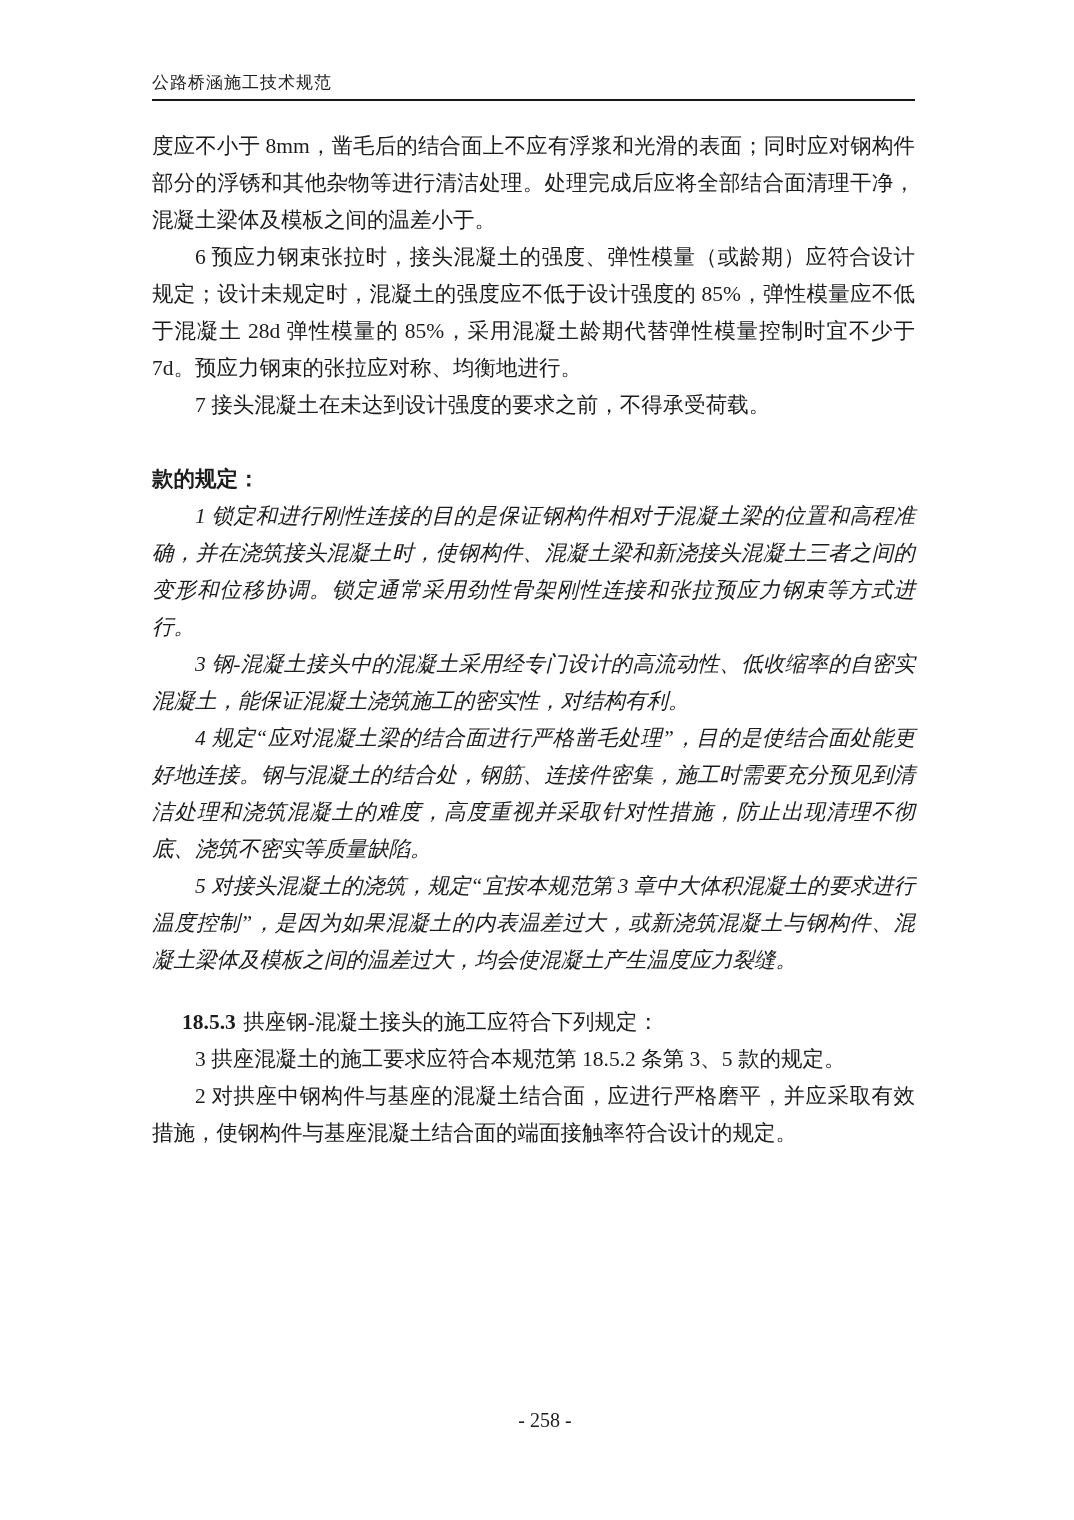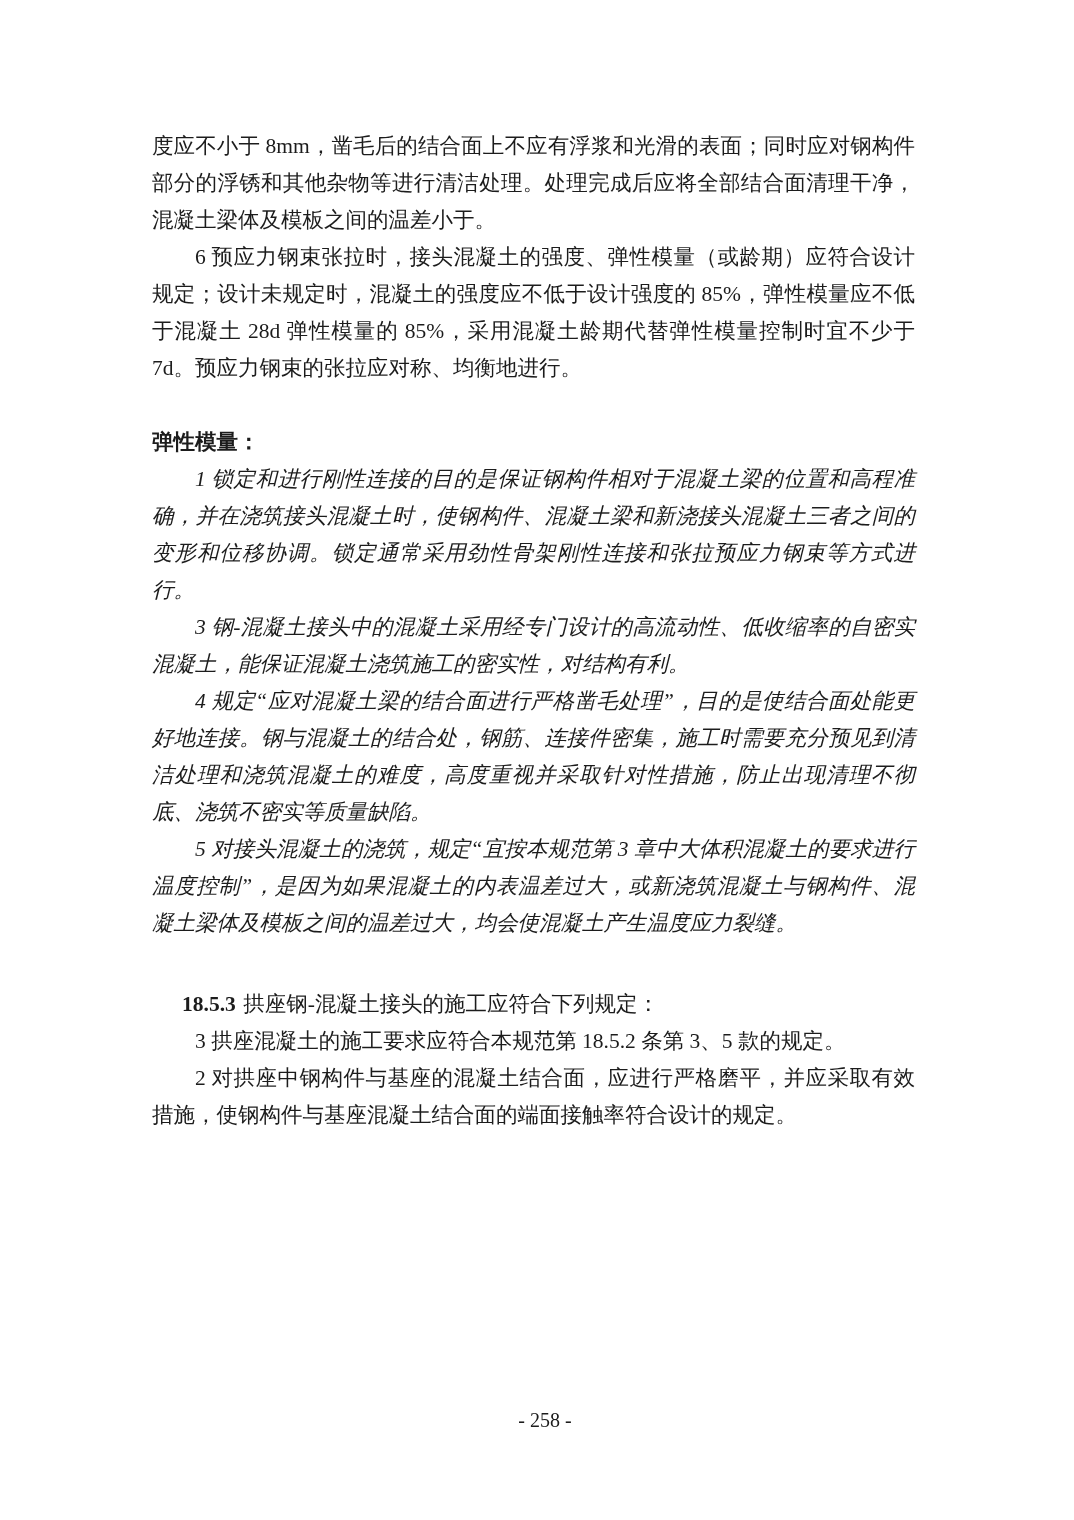--- a/index.html
+++ b/index.html
@@ -52,21 +52,21 @@
   }
   .commentary-heading {
     font-weight: bold;
     margin-top: 37px !important;
   }
   .commentary-paragraph {
     font-style: italic;
     text-indent: 2em;
   }
   .section-block {
-    margin-top: 44px;
+    margin-top: 25px;
   }
   .section-heading {
     text-indent: 1.4em;
   }
   .section-number {
     font-weight: bold;
   }
   .section-title {
     margin-left: 0.35em;
   }
@@ -79,30 +79,35 @@
     font-size: 20px;
     line-height: 24px;
     color: #1c1c1c;
   }
 </style>
 </head>
 <body>
 
 <div class="page">
 
+  <div class="running-header">
+    <span class="header-title">公路桥涵施工技术规范</span>
+    <div class="header-rule"></div>
+  </div>
 
   <div class="content">
 
     <p>度应不小于 8mm，凿毛后的结合面上不应有浮浆和光滑的表面；同时应对钢构件部分的浮锈和其他杂物等进行清洁处理。处理完成后应将全部结合面清理干净，混凝土梁体及模板之间的温差小于。</p>
 
 
     <p class="indent">6 预应力钢束张拉时，接头混凝土的强度、弹性模量（或龄期）应符合设计规定；设计未规定时，混凝土的强度应不低于设计强度的 85%，弹性模量应不低于混凝土 28d 弹性模量的 85%，采用混凝土龄期代替弹性模量控制时宜不少于 7d。预应力钢束的张拉应对称、均衡地进行。</p>
 
+    <p class="indent">7 接头混凝土在未达到设计强度的要求之前，不得承受荷载。</p>
 
-    <p class="commentary-heading">弹性模量：</p>
+    <p class="commentary-heading">款的规定：</p>
 
 
     <p class="commentary-paragraph">1 锁定和进行刚性连接的目的是保证钢构件相对于混凝土梁的位置和高程准确，并在浇筑接头混凝土时，使钢构件、混凝土梁和新浇接头混凝土三者之间的变形和位移协调。锁定通常采用劲性骨架刚性连接和张拉预应力钢束等方式进行。</p>
 
     <p class="commentary-paragraph">3 钢-混凝土接头中的混凝土采用经专门设计的高流动性、低收缩率的自密实混凝土，能保证混凝土浇筑施工的密实性，对结构有利。</p>
 
     <p class="commentary-paragraph">4 规定“应对混凝土梁的结合面进行严格凿毛处理”，目的是使结合面处能更好地连接。钢与混凝土的结合处，钢筋、连接件密集，施工时需要充分预见到清洁处理和浇筑混凝土的难度，高度重视并采取针对性措施，防止出现清理不彻底、浇筑不密实等质量缺陷。</p>
 
     <p class="commentary-paragraph">5 对接头混凝土的浇筑，规定“宜按本规范第 3 章中大体积混凝土的要求进行温度控制”，是因为如果混凝土的内表温差过大，或新浇筑混凝土与钢构件、混凝土梁体及模板之间的温差过大，均会使混凝土产生温度应力裂缝。</p>
 

